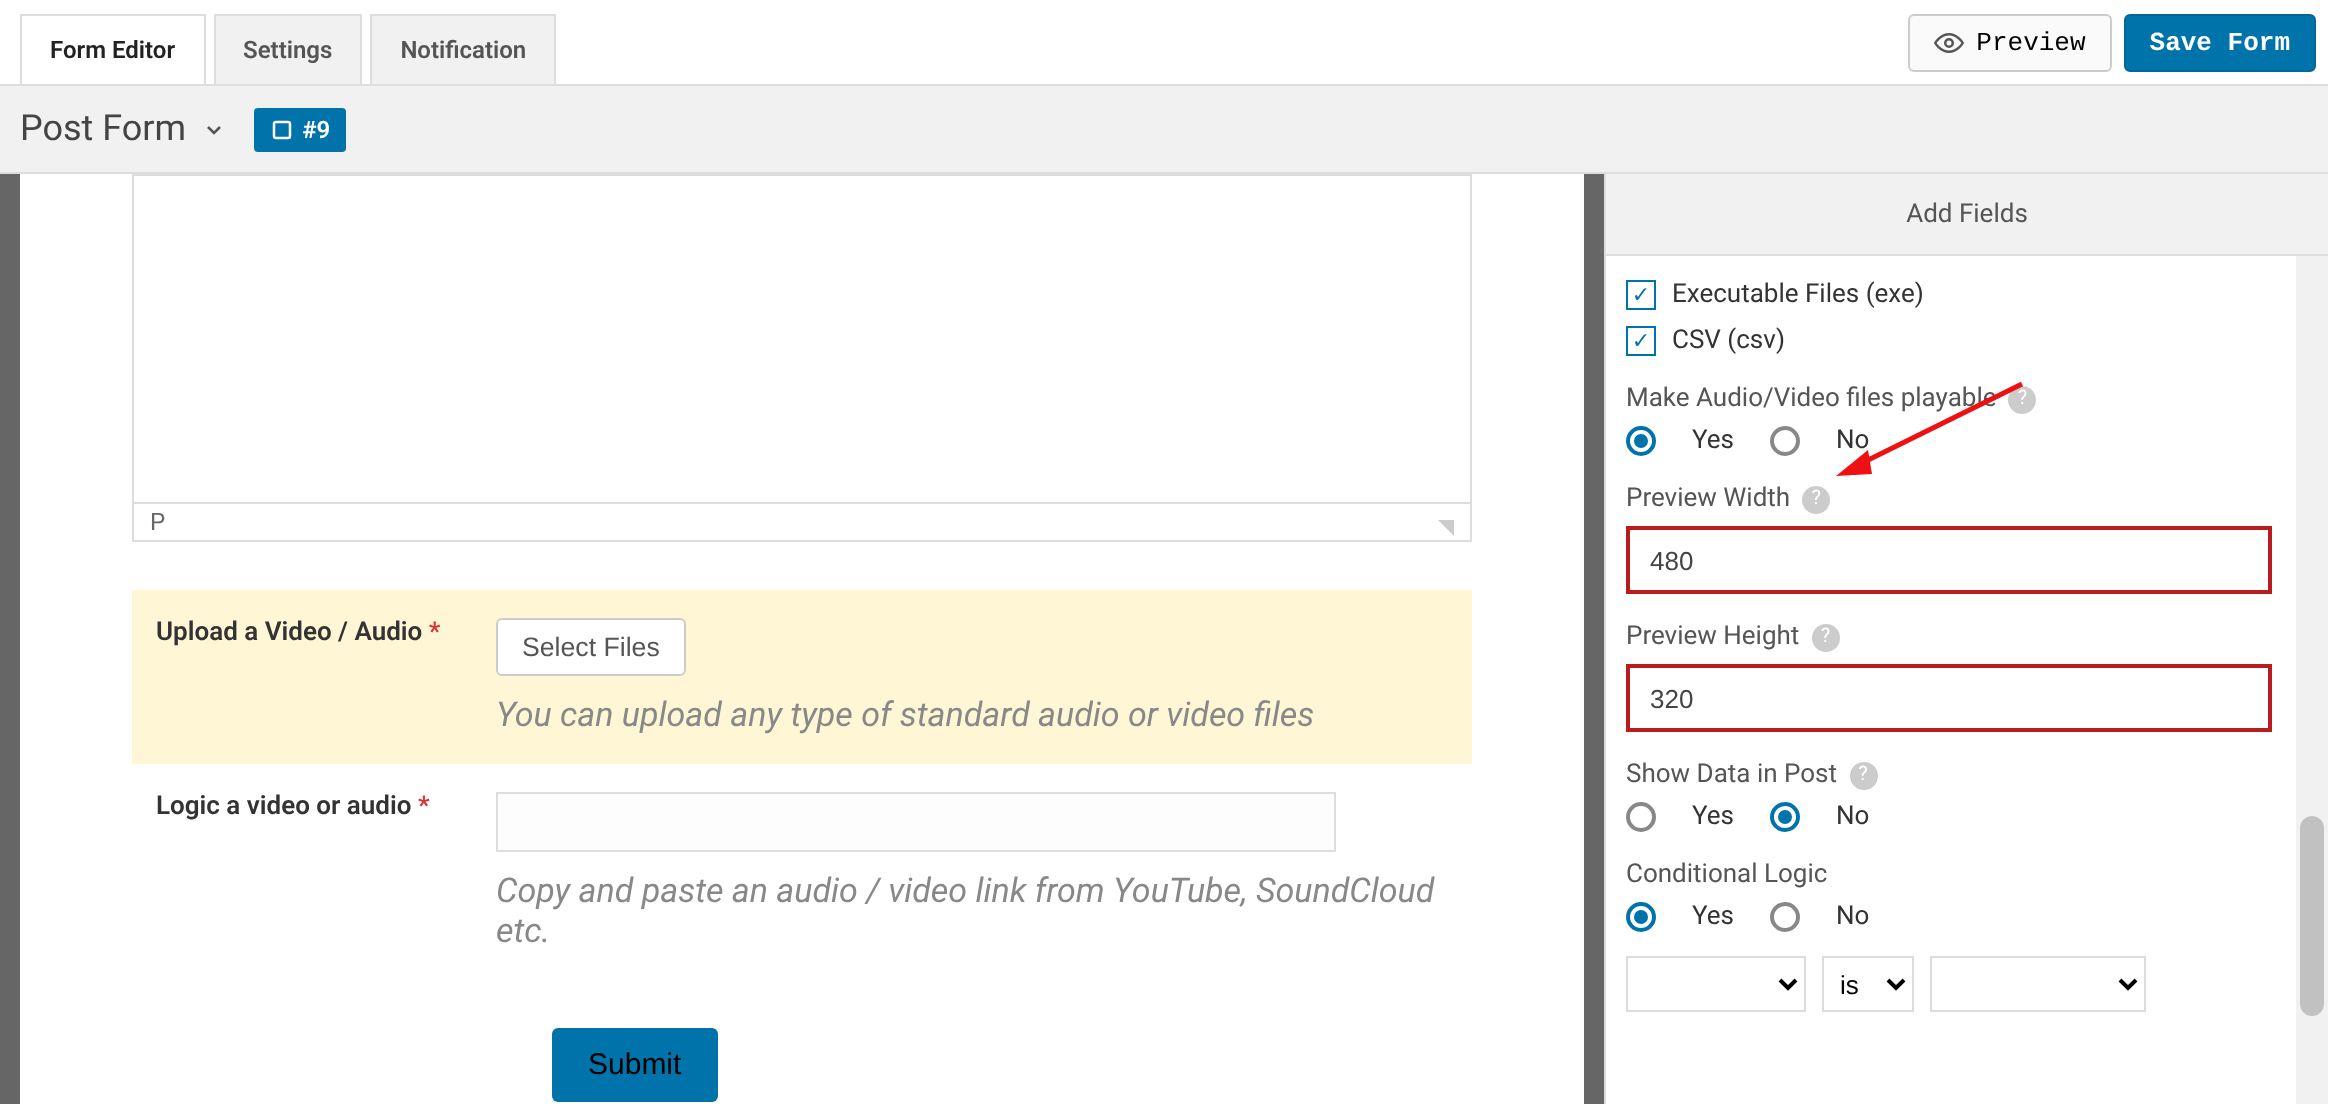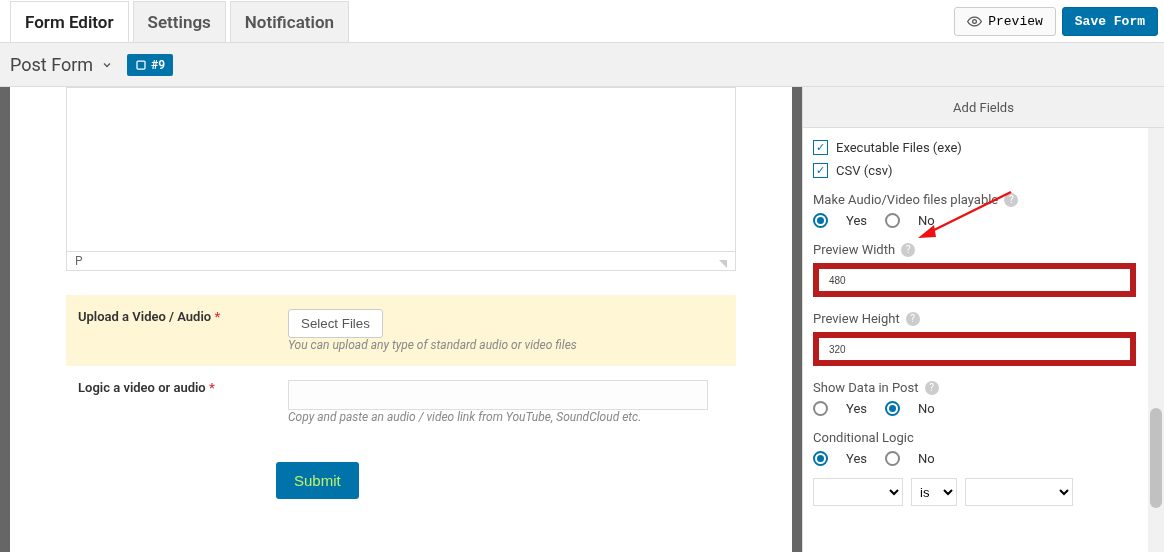--- a/index.html
+++ b/index.html
@@ -1,57 +1,57 @@
 <!DOCTYPE html>
 <html><head>
 <meta charset="utf-8">
 <style>
   * { box-sizing: border-box; margin: 0; padding: 0; }
   html, body { width: 1164px; height: 552px; font-family: -apple-system, BlinkMacSystemFont, "Segoe UI", Roboto, sans-serif; font-size: 13px; color: #333; overflow: hidden; }
   .topbar { display: flex; align-items: center; justify-content: space-between; background: #fff; border-bottom: 1px solid #ddd; height: 43px; padding: 0 6px 0 10px; }
   .tabs { display: flex; gap: 4px; align-items: flex-end; height: 100%; }
-  .tab { padding: 10px 14px; background: #f1f1f1; border: 1px solid #ddd; border-bottom: none; font-weight: 600; color: #555; font-size: 17px; cursor: pointer; }
+  .tab { padding: 10px 14px; background: #f1f1f1; border: 1px solid #ddd; border-bottom: none; font-weight: 600; color: #555; font-size: 12px; cursor: pointer; }
   .tab.active { background: #fff; color: #222; border-top: 1px solid #ddd; }
   .top-actions { display: flex; gap: 6px; align-items: center; }
   .btn { display: inline-flex; align-items: center; gap: 6px; padding: 6px 12px; border: 1px solid #ccc; background: #fafafa; border-radius: 3px; cursor: pointer; font-size: 13px; font-family: Liberation Mono, monospace; }
   .btn.primary { background: #0073aa; border-color: #006799; color: #fff; font-weight: 600; }
   .secondbar { display: flex; align-items: center; height: 44px; background: #f1f1f1; border-bottom: 1px solid #ddd; padding-left: 10px; gap: 14px; }
   .form-title { font-size: 18px; color: #444; display: inline-flex; align-items: center; gap: 8px; }
   .chev-down { width: 12px; height: 12px; }
   .id-chip { background: #0073aa; color: #fff; font-size: 12px; font-weight: 600; padding: 4px 8px; border-radius: 2px; display: inline-flex; align-items: center; gap: 4px; }
   .main { display: flex; height: calc(552px - 43px - 44px); }
   .editor-wrap { flex: 1; background: #666; padding: 0 10px; overflow: hidden; position: relative; }
   .editor-canvas { background: #fff; height: 100%; padding: 0 56px 24px 56px; }
   .rich-area { border: 1px solid #ddd; height: 184px; position: relative; margin-bottom: 24px; }
   .rich-statusbar { position: absolute; bottom: 0; left: 0; right: 0; border-top: 1px solid #ddd; padding: 2px 8px; font-size: 12px; color: #666; display:flex; justify-content: space-between; }
   .resize-handle { width: 0; height: 0; border-left: 8px solid transparent; border-top: 8px solid #ccc; align-self:flex-end; }
-  .field-block { display: flex; gap: 40px; padding: 14px 12px; align-items: flex-start; }
+  .field-block { display: flex; padding: 14px 12px; align-items: flex-start; }
   .field-block.highlight { background: #fff6d5; }
   .field-label { width: 170px; font-weight: 600; color: #333; font-size: 13px; }
   .req { color: #d63638; }
   .field-body { flex: 1; }
   .select-files-btn { padding: 6px 12px; background: #fff; border: 1px solid #ccc; border-radius: 3px; cursor: pointer; color: #555; }
-  .hint { font-style: italic; color: #888; font-size: 12px; }
+  .hint { font-style: italic; color: #888; font-size: 17px; margin-top: 10px; }
   .text-input { width: 420px; height: 30px; border: 1px solid #ddd; background: #fdfdfd; }
-  .submit-btn { background: #0073aa; color: #bef264; border: none; padding: 10px 18px; border-radius: 3px; font-size: 15px; cursor: pointer; margin-left: 210px; margin-top: 24px; }
+  .submit-btn { background: #0073aa; color: #000000; border: none; padding: 10px 18px; border-radius: 3px; font-size: 15px; cursor: pointer; margin-left: 210px; margin-top: 24px; }
   .sidebar { width: 362px; background: #fff; border-left: 1px solid #ddd; display: flex; flex-direction: column; position: relative; }
   .sidebar-scroll { width: 16px; background: #f1f1f1; position: absolute; right: 0; top: 41px; bottom: 0; }
   .sidebar-scroll .thumb { position: absolute; left: 2px; right: 2px; top: 280px; height: 100px; background: #c1c1c1; border-radius: 6px; }
   .side-tabs { display: flex; height: 41px; justify-content: space-between; }
   .side-tab { flex: 1; text-align: center; line-height: 41px; border-bottom: 1px solid #ddd; color: #555; cursor: pointer; background: #f1f1f1; }
   .side-tab.active { background: #fff; color: #222; border-bottom: 1px solid #fff; border-left: 1px solid #ddd; }
   .side-content { padding: 4px 28px 10px 10px; overflow: hidden; flex:1; }
   .opt-row { margin-top: 14px; }
   .opt-label { color: #555; margin-bottom: 6px; display:flex; align-items:center; gap:6px; }
   .help-icon { width: 14px; height: 14px; border-radius: 50%; background: #ccc; color: #fff; font-size: 10px; text-align: center; line-height: 14px; display:inline-block; }
   .radio-group { display: flex; gap: 18px; align-items: center; margin-top: 4px; }
   .radio { width: 15px; height: 15px; border: 2px solid #888; border-radius: 50%; display: inline-flex; align-items:center; justify-content:center; }
   .radio.checked::after { content:""; width:7px; height:7px; background:#0073aa; border-radius:50%; }
   .radio.checked { border-color:#0073aa; }
-  .num-input { width: 100%; height: 34px; border: 6px solid #b91c1c; padding: 0 10px; font-size: 10px; color: #444; }
+  .num-input { width: 100%; height: 34px; border: 2px solid #b91c1c; padding: 0 10px; font-size: 13px; color: #444; }
   .checkbox-row { display:flex; align-items:center; gap:8px; margin-top:8px; }
   .chk { width:15px; height:15px; border:1.5px solid #0073aa; display:inline-flex; align-items:center; justify-content:center; color:#0073aa; font-size:11px; line-height:1; }
   .logic-row { display:flex; gap:8px; margin-top:12px; }
   .sel { height: 28px; border:1px solid #ddd; background:#fff; font-size:13px; padding: 0 4px;}
   .sel.small { width: 46px; }
   .sel.med { width: 90px; }
   .sel.large { width: 108px; }
   svg { display:block; }
   .arrow { position:absolute; left:916px; top:187px; pointer-events:none; z-index:50;}
 </style>

